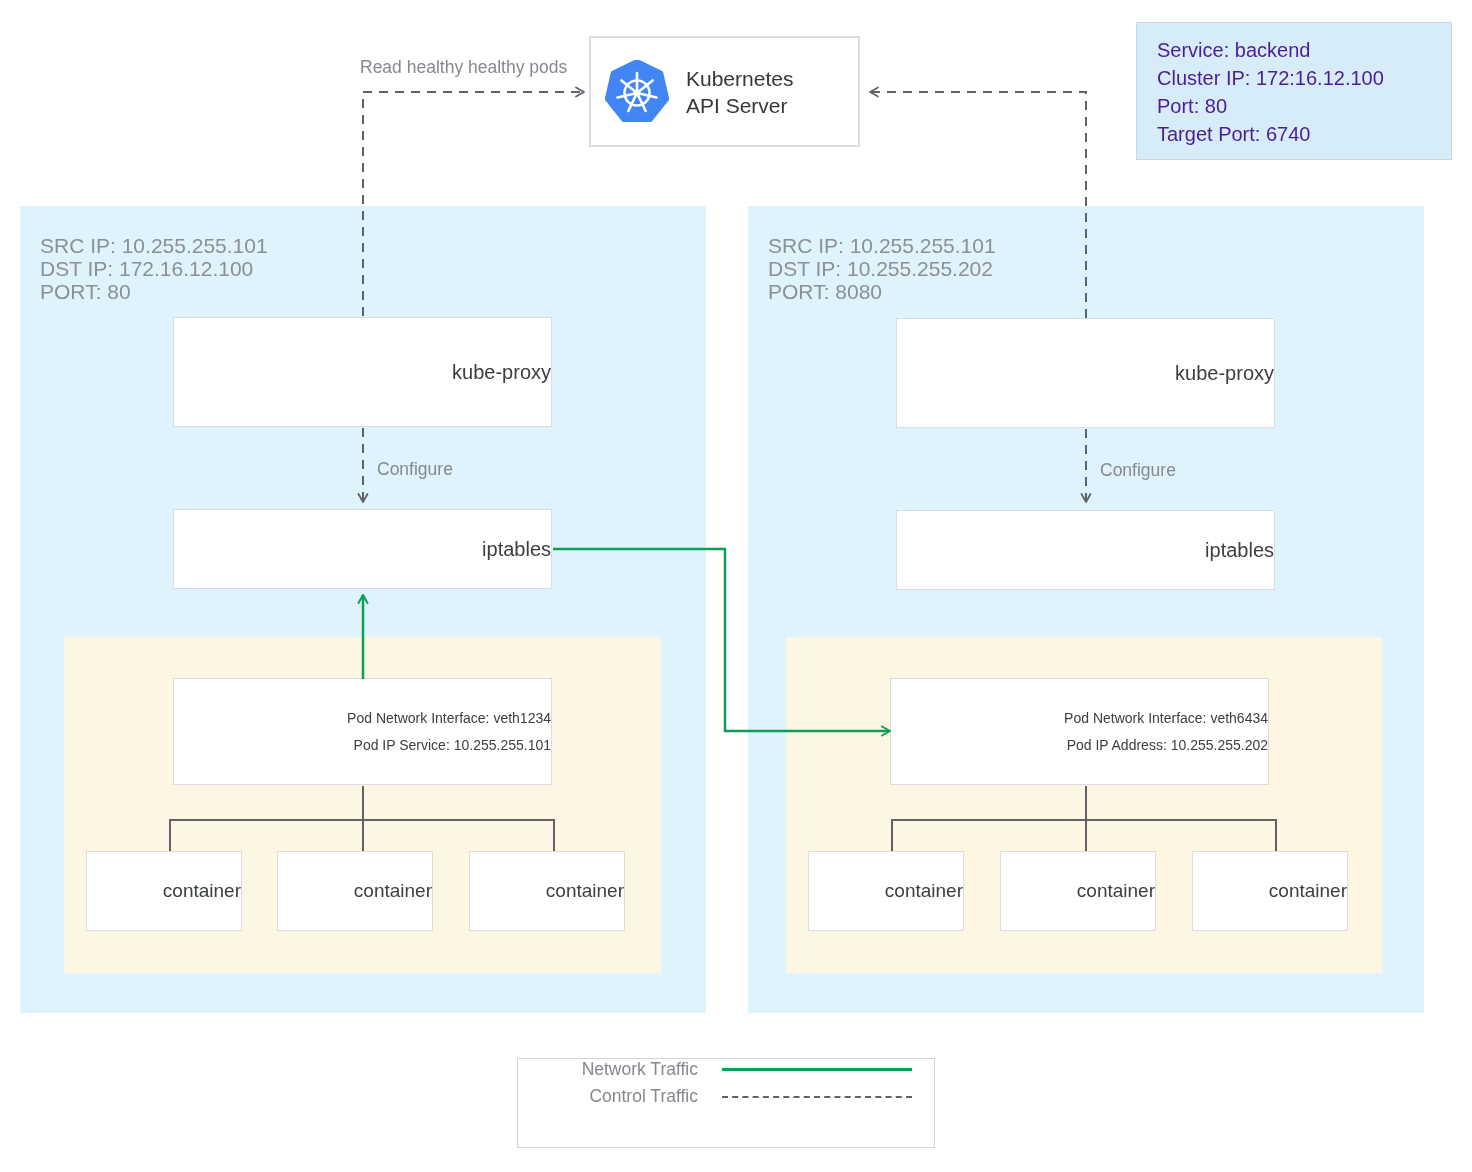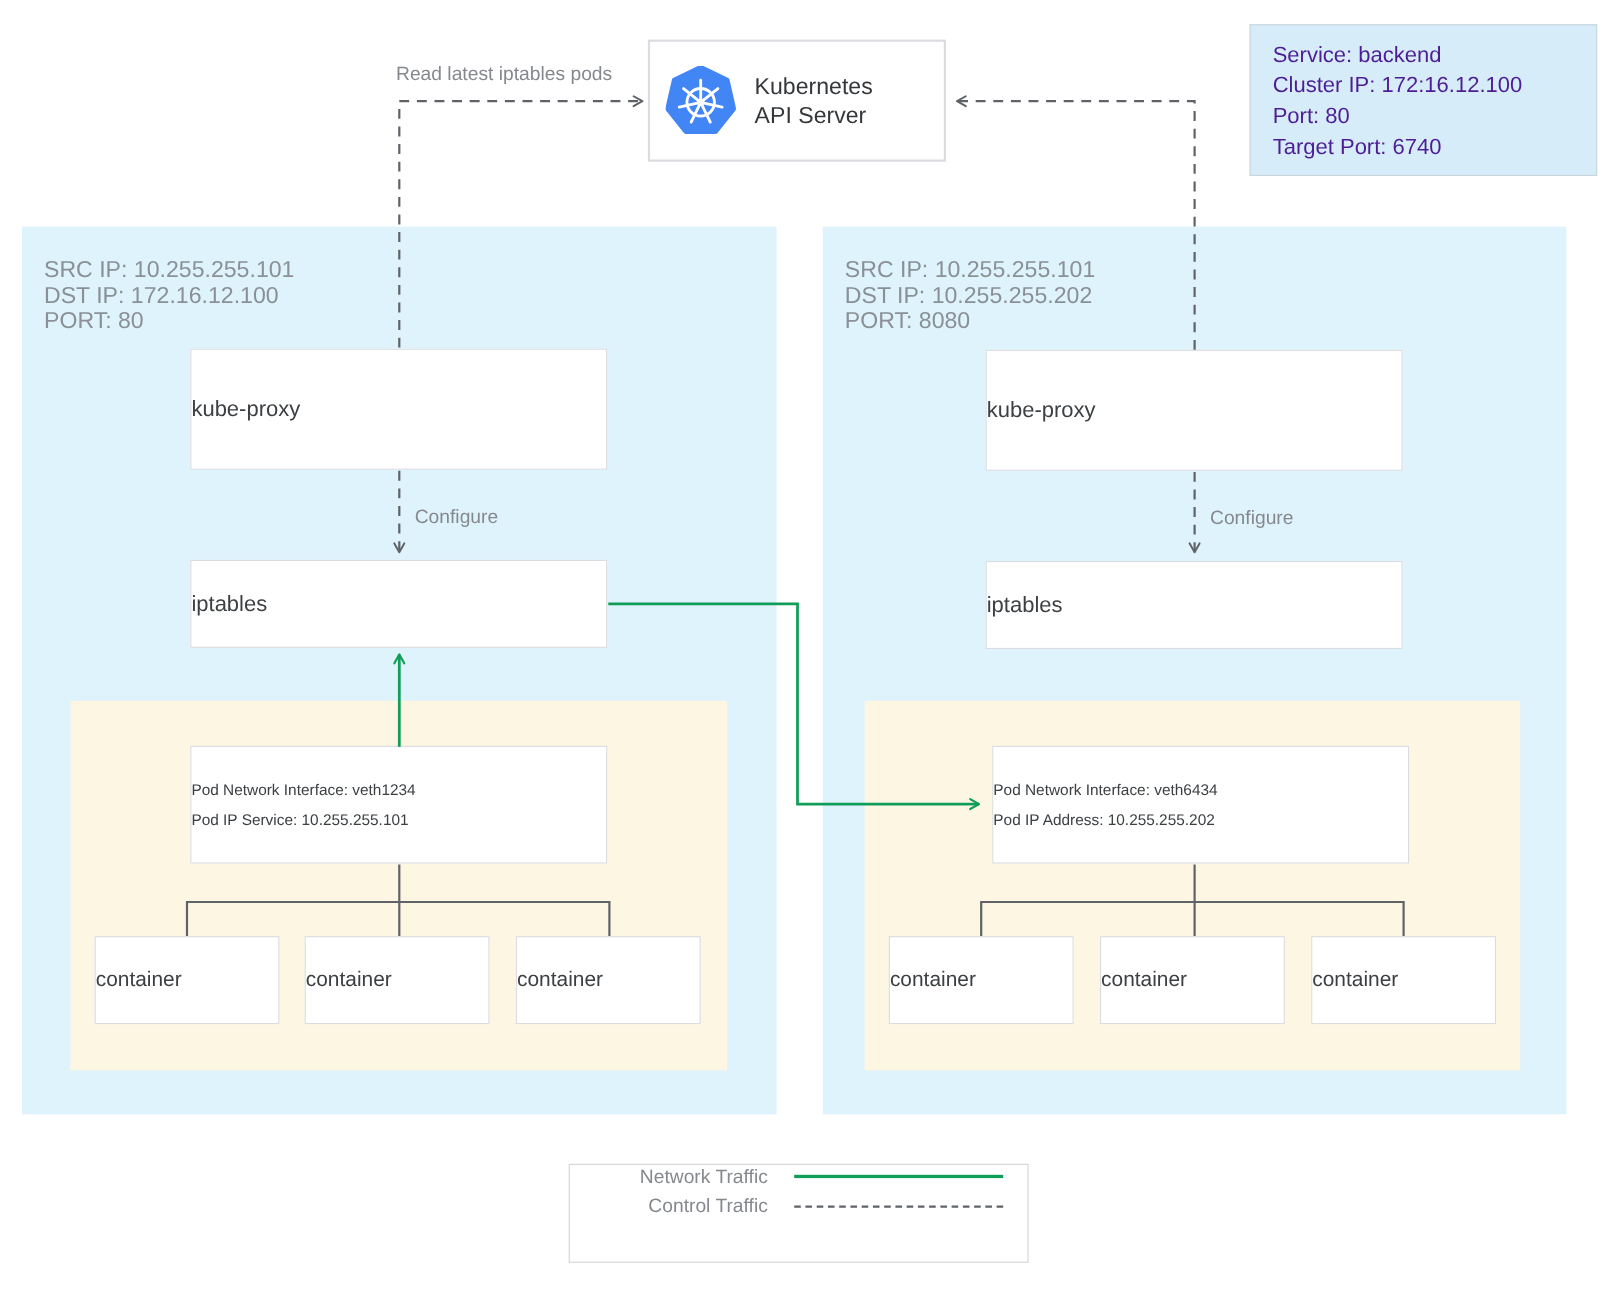--- a/index.html
+++ b/index.html
@@ -13,37 +13,37 @@
   .dashed { stroke-dasharray:9 7; }
 
   .panel { position:absolute; background:var(--panel-blue,#dff3fc); z-index:1; }
   .panel-left  { left:20px;  top:206px; width:686px; height:807px; }
   .panel-right { left:748px; top:206px; width:676px; height:807px; }
 
   .meta { position:absolute; left:20px; top:28px; color:#8a9096; font-size:21px; line-height:23px; z-index:20; }
 
   .box {
     position:absolute; background:#ffffff; border:1.5px solid var(--border-gray,#dadce0);
-    display:flex; align-items:flex-start; justify-content:center; flex-direction:column;
+    display:flex; align-items:flex-end; justify-content:center; flex-direction:column;
     color:#3c4043; font-size:20px; z-index:30; box-sizing:border-box; text-align:center;
   }
   .kube-proxy-left  { left:153px; top:111px; width:379px; height:110px; }
   .iptables-left    { left:153px; top:303px; width:379px; height:80px;  }
   .kube-proxy-right { left:148px; top:112px; width:379px; height:110px; }
   .iptables-right   { left:148px; top:304px; width:379px; height:80px;  }
 
   .pod { position:absolute; background:var(--pod-yellow,#fdf6e3); z-index:10; }
   .pod-left  { left:44px; top:431px; width:597px; height:336px; }
   .pod-right { left:38px; top:431px; width:596px; height:336px; }
 
   .pod-if { font-size:14px; line-height:27px; }
   .pod-if-left  { left:109px; top:41px; width:379px; height:107px; }
-  .pod-if-right { left:116px; top:41px; width:379px; height:107px; }
+  .pod-if-right { left:104px; top:41px; width:379px; height:107px; }
 
-  .container-box { top:214px; width:168px; height:80px; font-size:19px; }
+  .container-box { top:214px; width:156px; height:80px; font-size:19px; }
   .c1l { left:22px; }  .c2l { left:213px; } .c3l { left:405px; }
   .c1r { left:22px; }  .c2r { left:214px; } .c3r { left:406px; }
 
   .api-box {
     position:absolute; left:589px; top:36px; width:271px; height:111px;
     background:#ffffff; border:2px solid var(--border-gray,#dadce0); box-sizing:border-box;
     display:flex; align-items:center; gap:17px; padding-left:14px;
     font-size:21px; color:#35383b; line-height:27px; z-index:30;
   }
   .service-box {
@@ -114,21 +114,21 @@
     </div>
   </div>
 
   <div class="service-box">
     <div>Service: backend</div>
     <div>Cluster IP: 172:16.12.100</div>
     <div>Port: 80</div>
     <div>Target Port: 6740</div>
   </div>
 
-  <div class="annot annot-read">Read latest iptables pods</div>
+  <div class="annot annot-read">Read healthy healthy pods</div>
   <div class="annot annot-cfg-l">Configure</div>
   <div class="annot annot-cfg-r">Configure</div>
 
   <div class="panel panel-left">
     <div class="meta">
       <div>SRC IP: 10.255.255.101</div>
       <div>DST IP: 172.16.12.100</div>
       <div>PORT: 80</div>
     </div>
     <div class="box kube-proxy-left">

